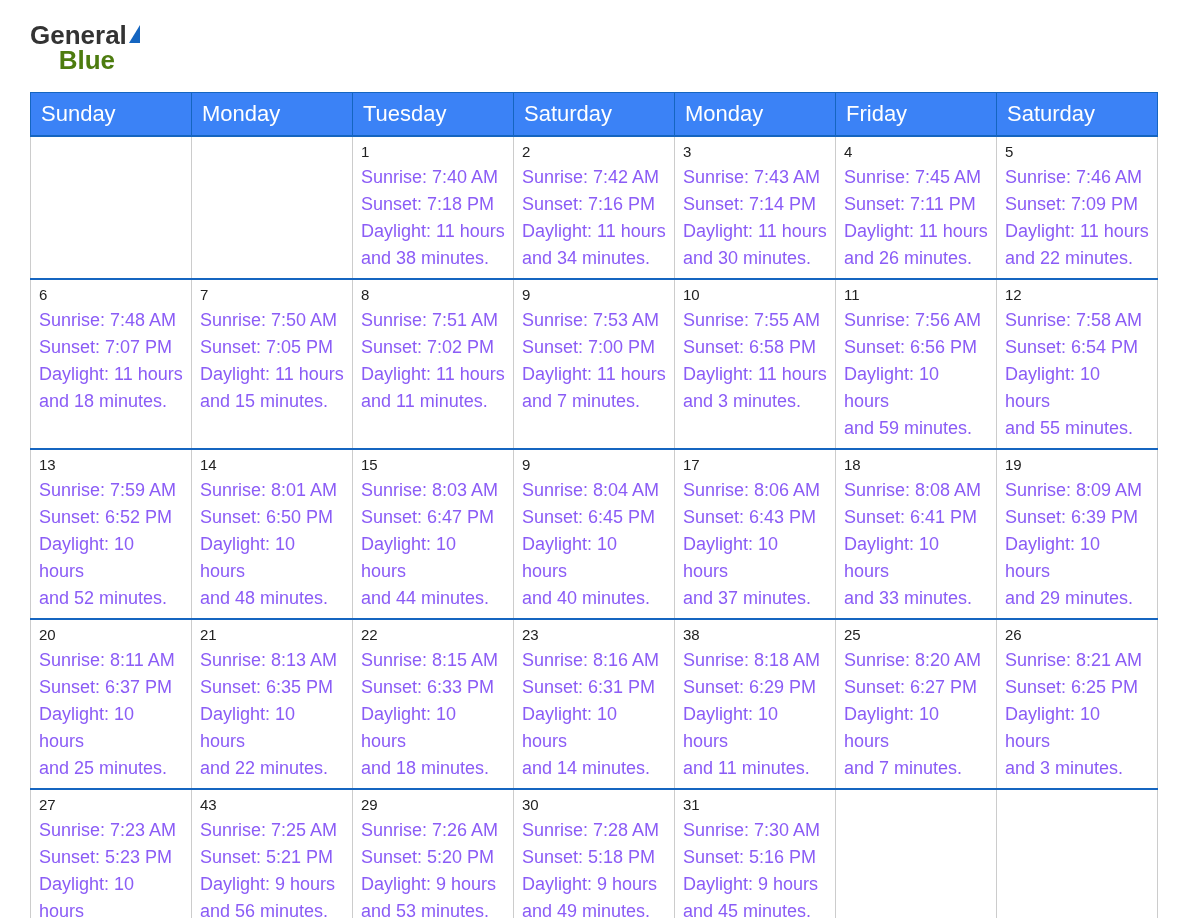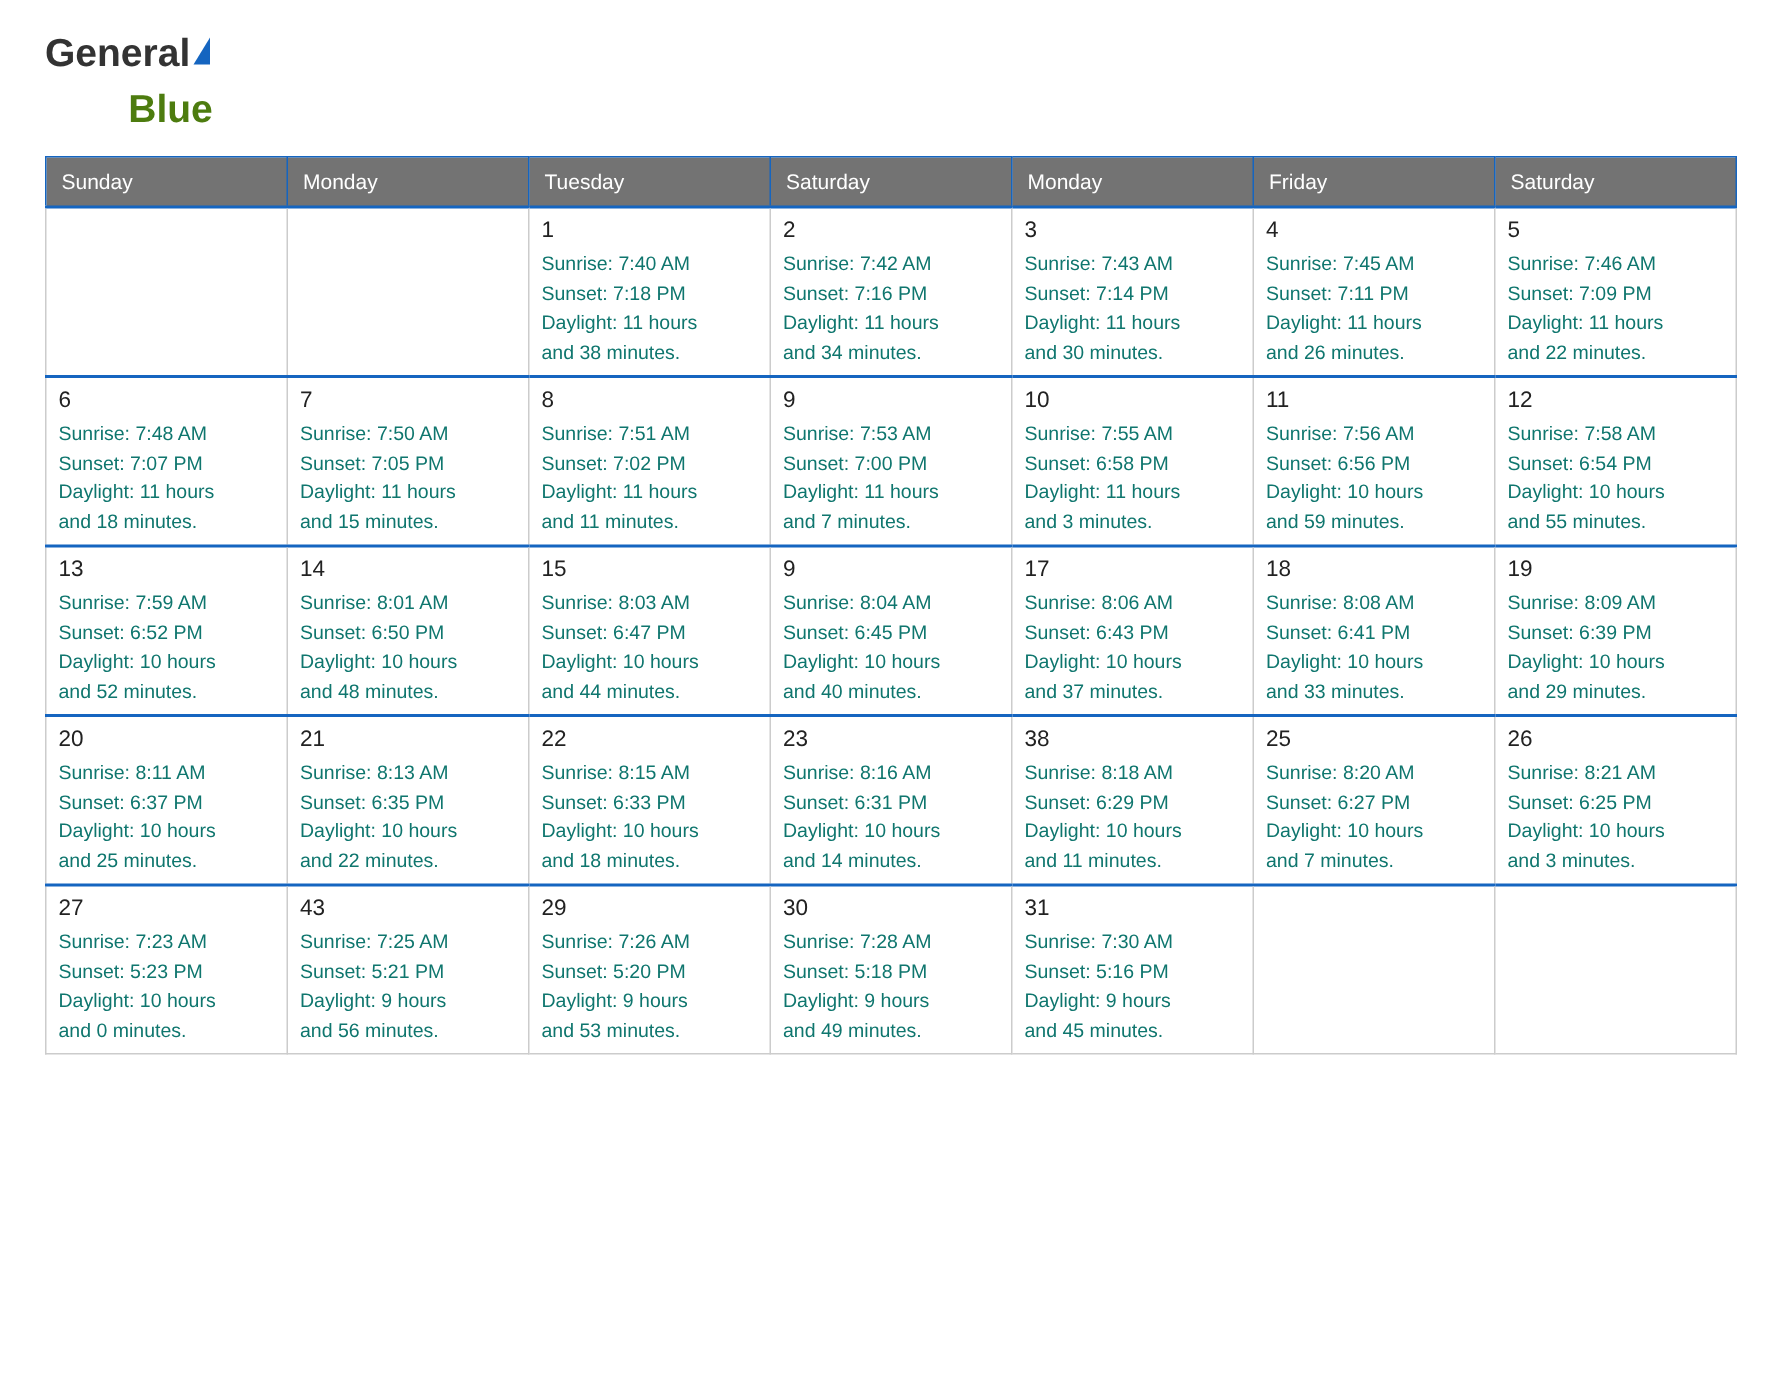--- a/index.html
+++ b/index.html
@@ -13,22 +13,21 @@
     }
     .header {
       display: flex;
       justify-content: space-between;
       align-items: flex-start;
       margin-bottom: 16px;
     }
     .logo-area {
       display: flex;
       flex-direction: column;
-      align-items: flex-end;
-      gap: 12px;
+      align-items: center;
     }
     .title-area {
       text-align: right;
     }
     .month-title {
       font-size: 52px;
       font-weight: normal;
       color: #222;
       line-height: 1.1;
     }
@@ -36,23 +35,23 @@
       font-size: 22px;
       color: #444;
       margin-top: 4px;
     }
     .calendar {
       width: 100%;
       border-collapse: collapse;
       border: 1px solid #aaa;
     }
     .calendar th {
-      background: #737373;
+      background: #3b82f6;
       color: #fff;
-      font-size: 14px;
+      font-size: 22px;
       font-weight: normal;
       padding: 8px 10px;
       text-align: left;
       border: 1px solid #1565c0;
     }
     .calendar td {
       vertical-align: top;
       border: 1px solid #ccc;
       padding: 6px 8px;
       width: calc(100% / 7);
@@ -60,23 +59,23 @@
       color: #222;
       min-height: 90px;
     }
     .day-num {
       font-size: 15px;
       font-weight: normal;
       display: block;
       margin-bottom: 4px;
     }
     .day-info {
-      font-size: 13px;
+      font-size: 18px;
       line-height: 1.5;
-      color: #0f766e;
+      color: #8b5cf6;
     }
     .empty-cell {
       background: #fff;
     }
     .week-row td {
       border-top: 2px solid #1565c0;
     }
   </style>
 </head>
 <body>

